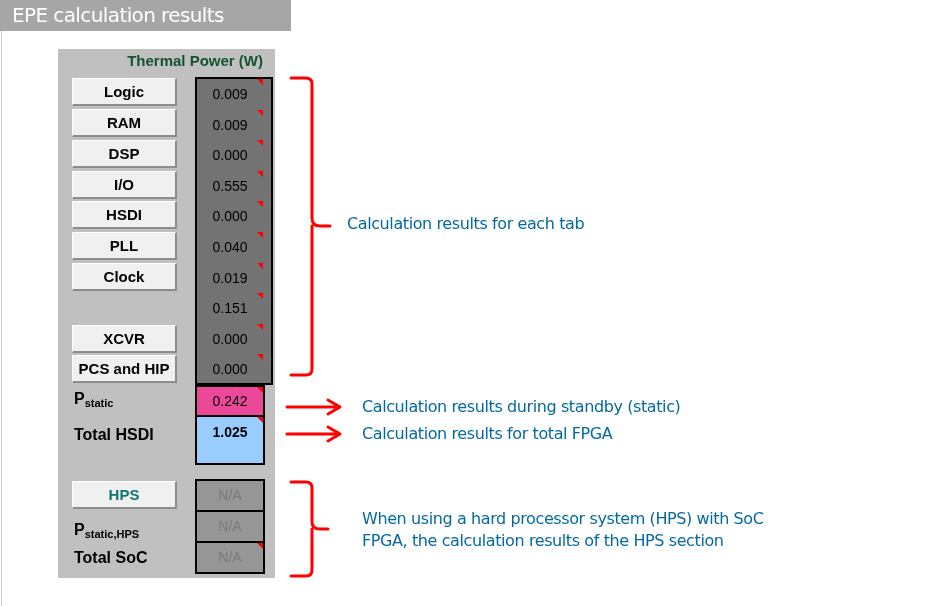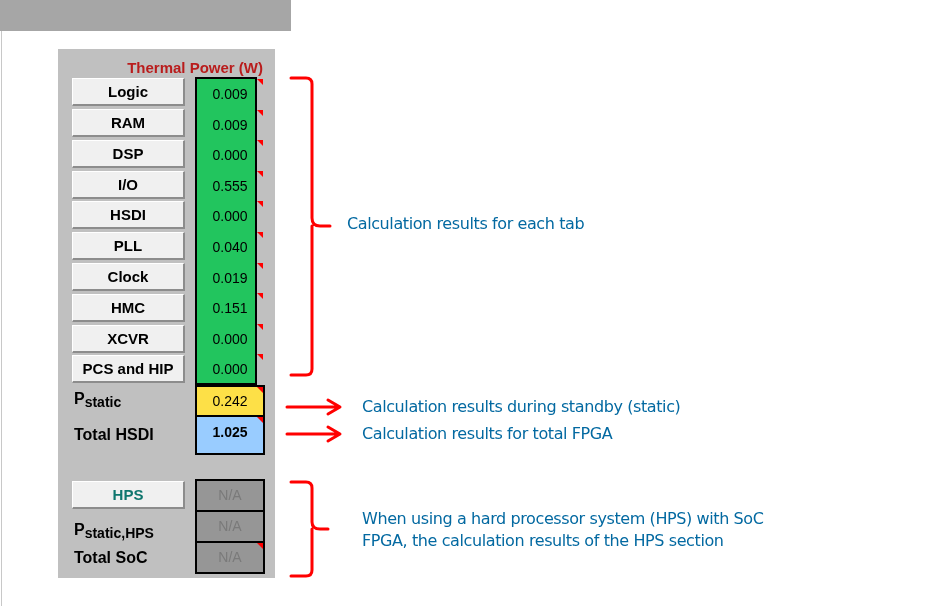--- a/index.html
+++ b/index.html
@@ -1,44 +1,44 @@
 <!DOCTYPE html>
 <html><head>
 <meta charset="utf-8">
 <style>
   html, body { margin:0; padding:0; }
   body { width:950px; height:606px; background:#ffffff; position:relative; overflow:hidden;
          font-family:"Liberation Sans", sans-serif; }
 
   .header { position:absolute; left:0; top:0; width:291px; height:31px; background:#a6a6a6; }
   .header-title { position:absolute; left:12px; top:3px; color:#ffffff; font-size:20px;
-                  font-family:"DejaVu Sans", sans-serif; letter-spacing:-0.6px;margin-top:32px; }
+                  font-family:"DejaVu Sans", sans-serif; letter-spacing:-0.6px; }
   .frame-left { position:absolute; left:1px; top:31px; width:1px; height:575px; background:#c8c8c8; }
 
   .panel { position:absolute; left:58px; top:49px; width:217px; height:529px; background:#c0c0c0; }
-  .panel-title { position:absolute; right:12px; top:10px; font-weight:bold; font-size:15px; color:#b91c1c; }
+  .panel-title { position:absolute; right:12px; top:3px; font-weight:bold; font-size:15px; color:#14532d; }
 
-  .btn { position:absolute; left:14px; width:113px; height:28px; background:#f0f0f0;
+  .btn { position:absolute; left:14px; width:105px; height:28px; background:#f0f0f0;
          border-top:1px solid #ffffff; border-left:1px solid #ffffff;
          border-right:2px solid #8c8c8c; border-bottom:2px solid #8c8c8c;
          box-sizing:border-box; text-align:center; font-weight:bold; font-size:15px;
          line-height:25px; color:#000; cursor:pointer; }
   .btn.disabled { color:#0f766e; }
 
-  .valcol { position:absolute; left:137px; top:28px; width:62px; height:308px;
-            border:2px solid #000; background:#22c55e; box-sizing:border-box; }
+  .valcol { position:absolute; left:137px; top:28px; width:78px; height:308px;
+            border:2px solid #000; background:#737373; box-sizing:border-box; }
   .vcell { position:absolute; left:0; width:66px; height:31px; text-align:center;
            font-size:14px; line-height:31px; color:#000; }
   .tri { position:absolute; right:0; top:0; width:0; height:0;
          border-top:6px solid #ff0000; border-left:6px solid transparent; }
 
   .box { position:absolute; left:137px; width:70px; box-sizing:border-box; border:2px solid #000;
          text-align:center; font-size:14px; color:#000; }
   .lbl { position:absolute; left:16px; font-weight:bold; font-size:16px; color:#000; }
-  .lbl sub { font-size:14px; vertical-align:-3px; }
+  .lbl sub { font-size:11px; vertical-align:-3px; }
 
   .annot { position:absolute; color:#0369a1; font-family:"DejaVu Sans", sans-serif;
            font-size:16px; letter-spacing:-0.4px; white-space:nowrap; }
   svg.ov { position:absolute; left:0; top:0; }
 </style>
 </head>
 <body>
 
 <div class="header">
   <span class="header-title">EPE calculation results</span>
@@ -48,42 +48,41 @@
 <div class="panel">
   <div class="panel-title">Thermal Power (W)</div>
 
   <div class="btn" style="top:29px">Logic</div>
   <div class="btn" style="top:91px">DSP</div>
   <div class="btn" style="top:60px">RAM</div>
   <div class="btn" style="top:122px">I/O</div>
   <div class="btn" style="top:152px">HSDI</div>
   <div class="btn" style="top:214px">Clock</div>
   <div class="btn" style="top:183px">PLL</div>
-  <div class="btn" style="top:245px">HMC</div>
   <div class="btn" style="top:276px">XCVR</div>
   <div class="btn" style="top:306px">PCS and HIP</div>
 
   <div class="valcol">
     <div class="vcell" style="top:0px"><span>0.009</span><span class="tri"></span></div>
     <div class="vcell" style="top:31px"><span>0.009</span><span class="tri"></span></div>
     <div class="vcell" style="top:61px"><span>0.000</span><span class="tri"></span></div>
     <div class="vcell" style="top:92px"><span>0.555</span><span class="tri"></span></div>
     <div class="vcell" style="top:122px"><span>0.000</span><span class="tri"></span></div>
     <div class="vcell" style="top:153px"><span>0.040</span><span class="tri"></span></div>
     <div class="vcell" style="top:184px"><span>0.019</span><span class="tri"></span></div>
     <div class="vcell" style="top:214px"><span>0.151</span><span class="tri"></span></div>
     <div class="vcell" style="top:245px"><span>0.000</span><span class="tri"></span></div>
     <div class="vcell" style="top:275px"><span>0.000</span><span class="tri"></span></div>
   </div>
 
   <div class="lbl" style="top:341px"><span>P</span><sub>static</sub></div>
-  <div class="box" style="top:336px; height:32px; line-height:28px; background:#fde047;"><span>0.242</span><span class="tri"></span></div>
+  <div class="box" style="top:336px; height:32px; line-height:28px; background:#ec4899;"><span>0.242</span><span class="tri"></span></div>
 
   <div class="lbl" style="top:377px">Total HSDI</div>
-  <div class="box" style="top:366px; height:40px; line-height:30px; background:#99ccff; font-weight:bold;"><span>1.025</span><span class="tri"></span></div>
+  <div class="box" style="top:366px; height:50px; line-height:30px; background:#99ccff; font-weight:bold;"><span>1.025</span><span class="tri"></span></div>
 
   <div class="btn disabled" style="top:432px">HPS</div>
   <div class="box" style="top:430px; height:33px; line-height:29px; background:#969696; color:#7a7a7a;"><span>N/A</span></div>
 
   <div class="lbl" style="top:472px"><span>P</span><sub>static,HPS</sub></div>
   <div class="box" style="top:461px; height:33px; line-height:29px; background:#969696; color:#7a7a7a;"><span>N/A</span></div>
 
   <div class="lbl" style="top:500px">Total SoC</div>
   <div class="box" style="top:492px; height:33px; line-height:29px; background:#969696; color:#7a7a7a;"><span>N/A</span><span class="tri"></span></div>
 </div>

